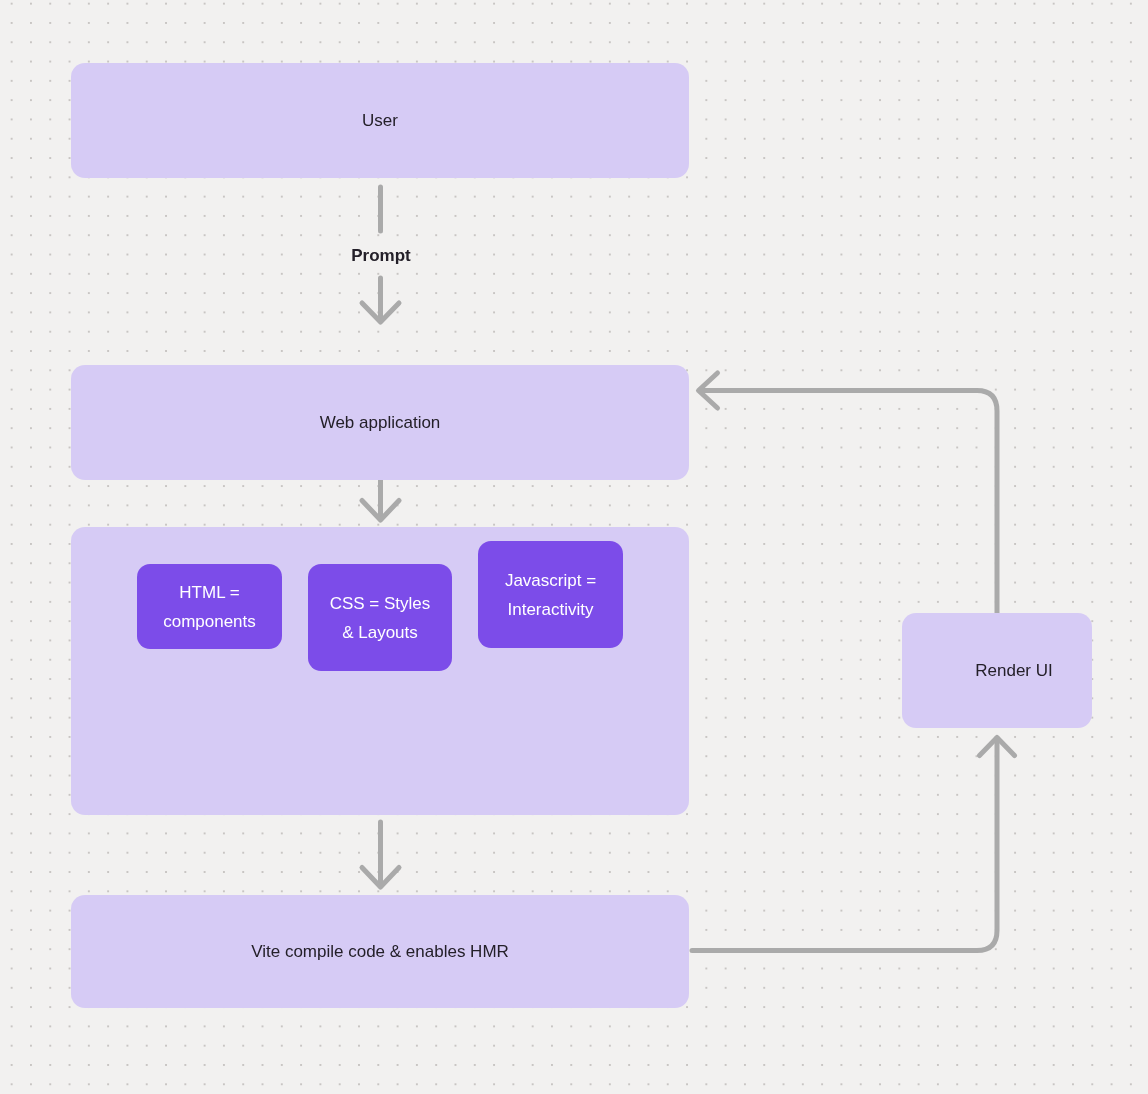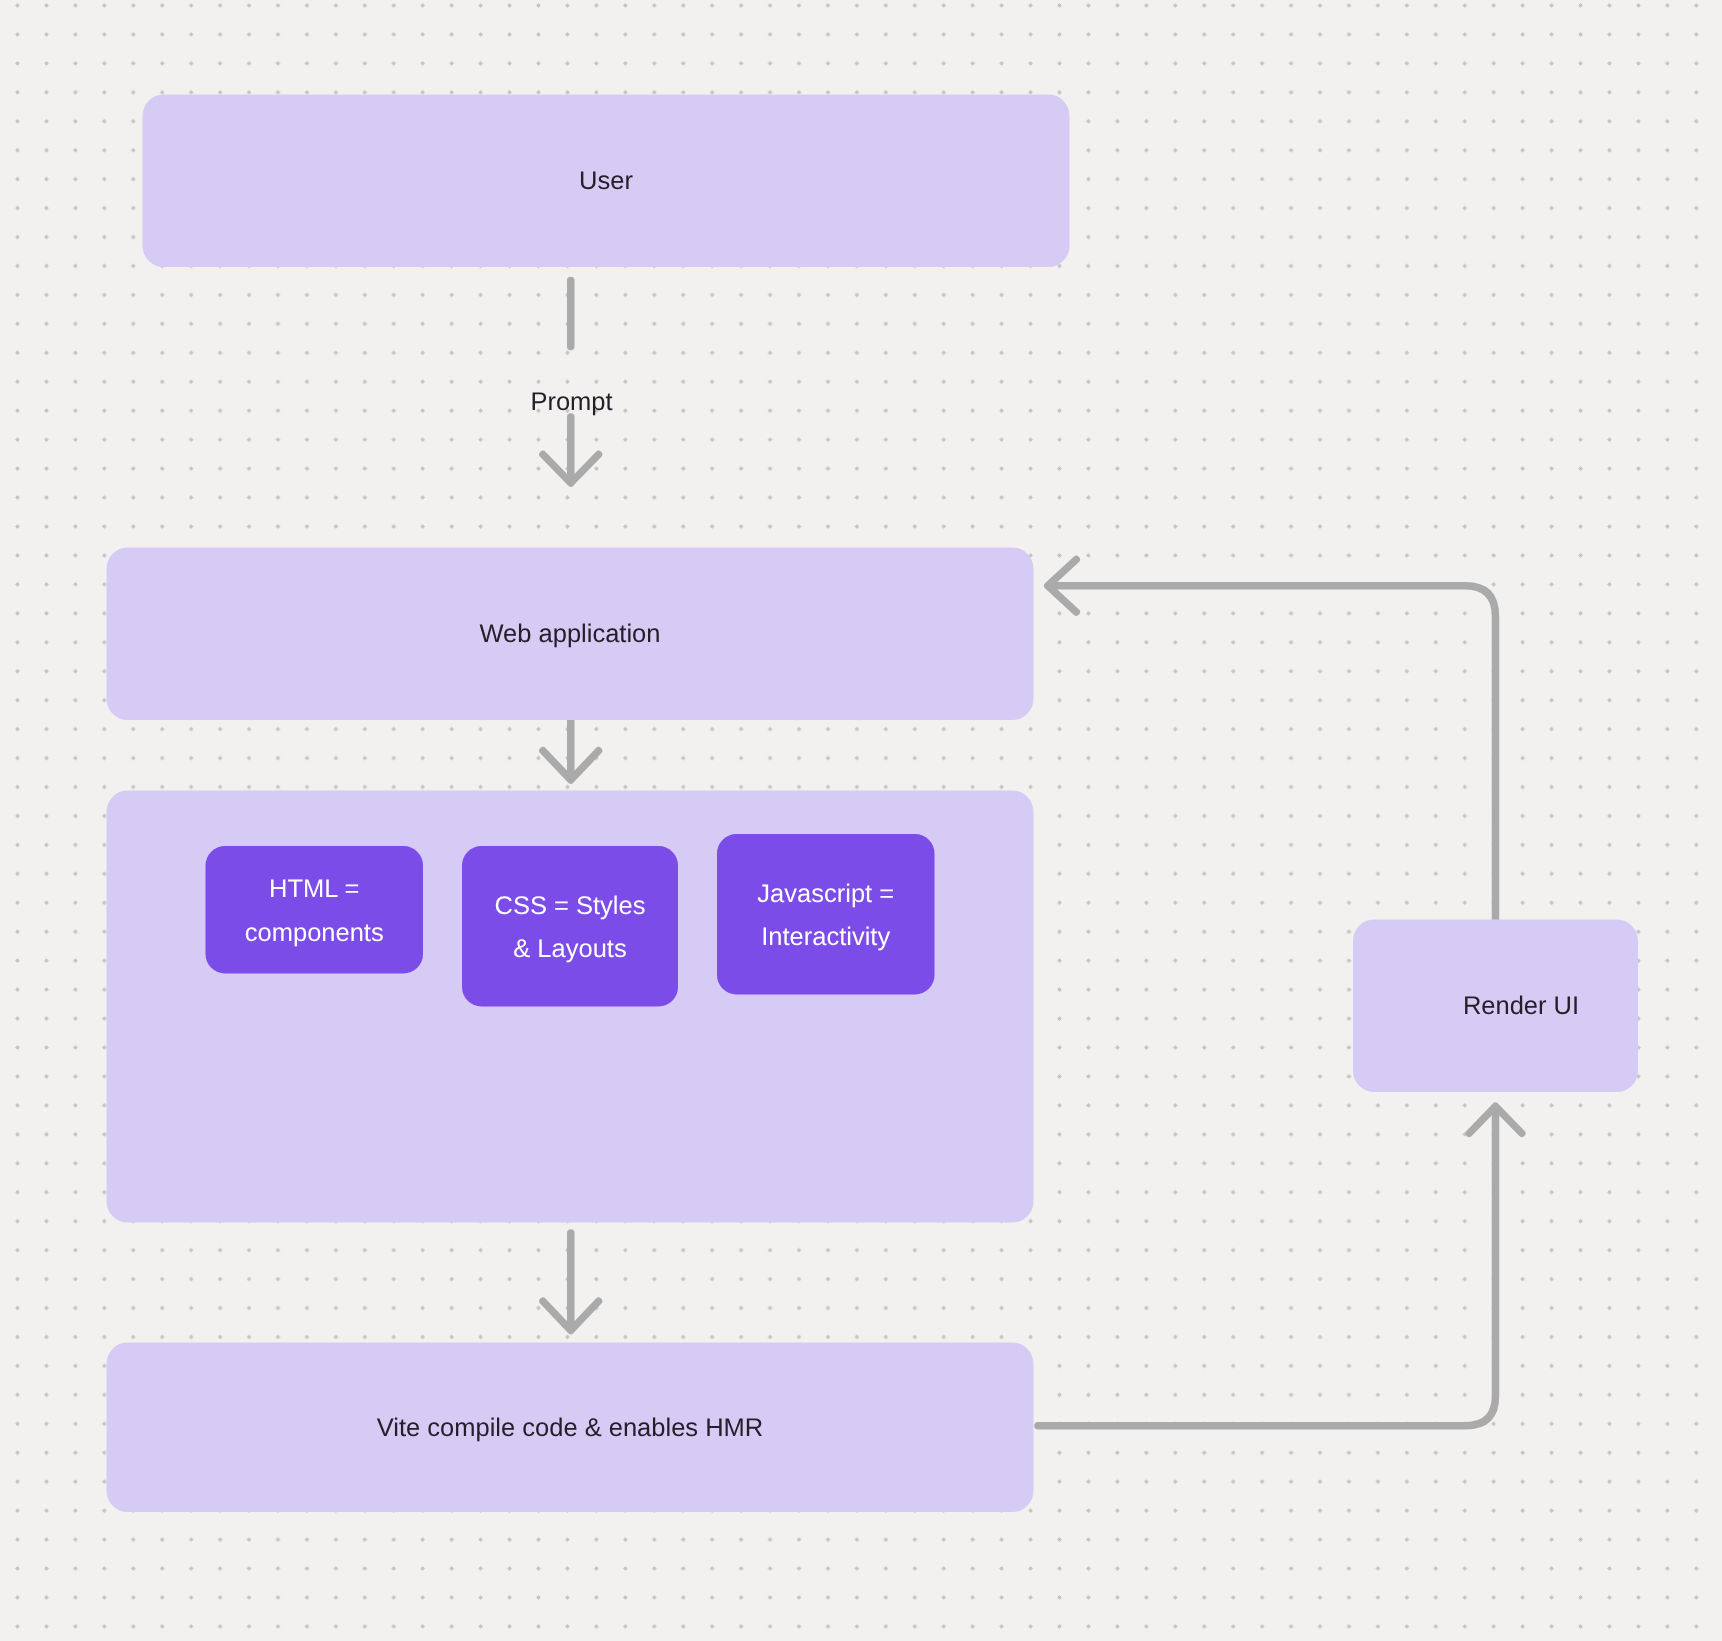--- a/index.html
+++ b/index.html
@@ -33,47 +33,47 @@
     font-weight: 500;
   }
   .node.dark {
     background: var(--node-dark, #7c4ce9);
     color: var(--text-light, #ffffff);
     border-radius: 13px;
     font-size: 17px;
     font-weight: 500;
     line-height: 29px;
   }
-  #node-user        { left: 71px;  top: 63px;  width: 618px; height: 115px; margin-left: 24px; }
+  #node-user        { left: 71px;  top: 63px;  width: 618px; height: 115px; }
   #node-webapp      { left: 71px;  top: 333px; width: 618px; height: 115px; margin-top: 32px; }
   #node-components  { left: 71px;  top: 527px; width: 618px; height: 288px; }
   #node-vite        { left: 71px;  top: 895px; width: 618px; height: 113px; }
   #node-render-ui   { left: 902px; top: 613px; width: 190px; height: 115px; padding-left: 34px; }
   #node-inner-html  { left: 137px; top: 564px; width: 145px; height: 85px; }
   #node-inner-css   { left: 308px; top: 564px; width: 144px; height: 107px; }
-  #node-inner-js    { left: 478px; top: 556px; width: 145px; height: 107px; }
+  #node-inner-js    { left: 478px; top: 541px; width: 145px; height: 107px; }
 
   .group-label {
     position: absolute;
     left: 71px;
     top: 719px;
     width: 618px;
     text-align: center;
     font-size: 18px;
     font-weight: 500;
     color: var(--text-dark, #242029);
   }
   .edge-label {
     position: absolute;
     left: 301px;
-    top: 258px;
+    top: 246px;
     width: 160px;
     text-align: center;
     font-size: 17px;
-    font-weight: 400;
+    font-weight: 700;
     color: var(--text-dark, #242029);
   }
   svg.connector-layer {
     position: absolute;
     left: 0;
     top: 0;
     pointer-events: none;
   }
   svg.connector-layer path {
     fill: none;

